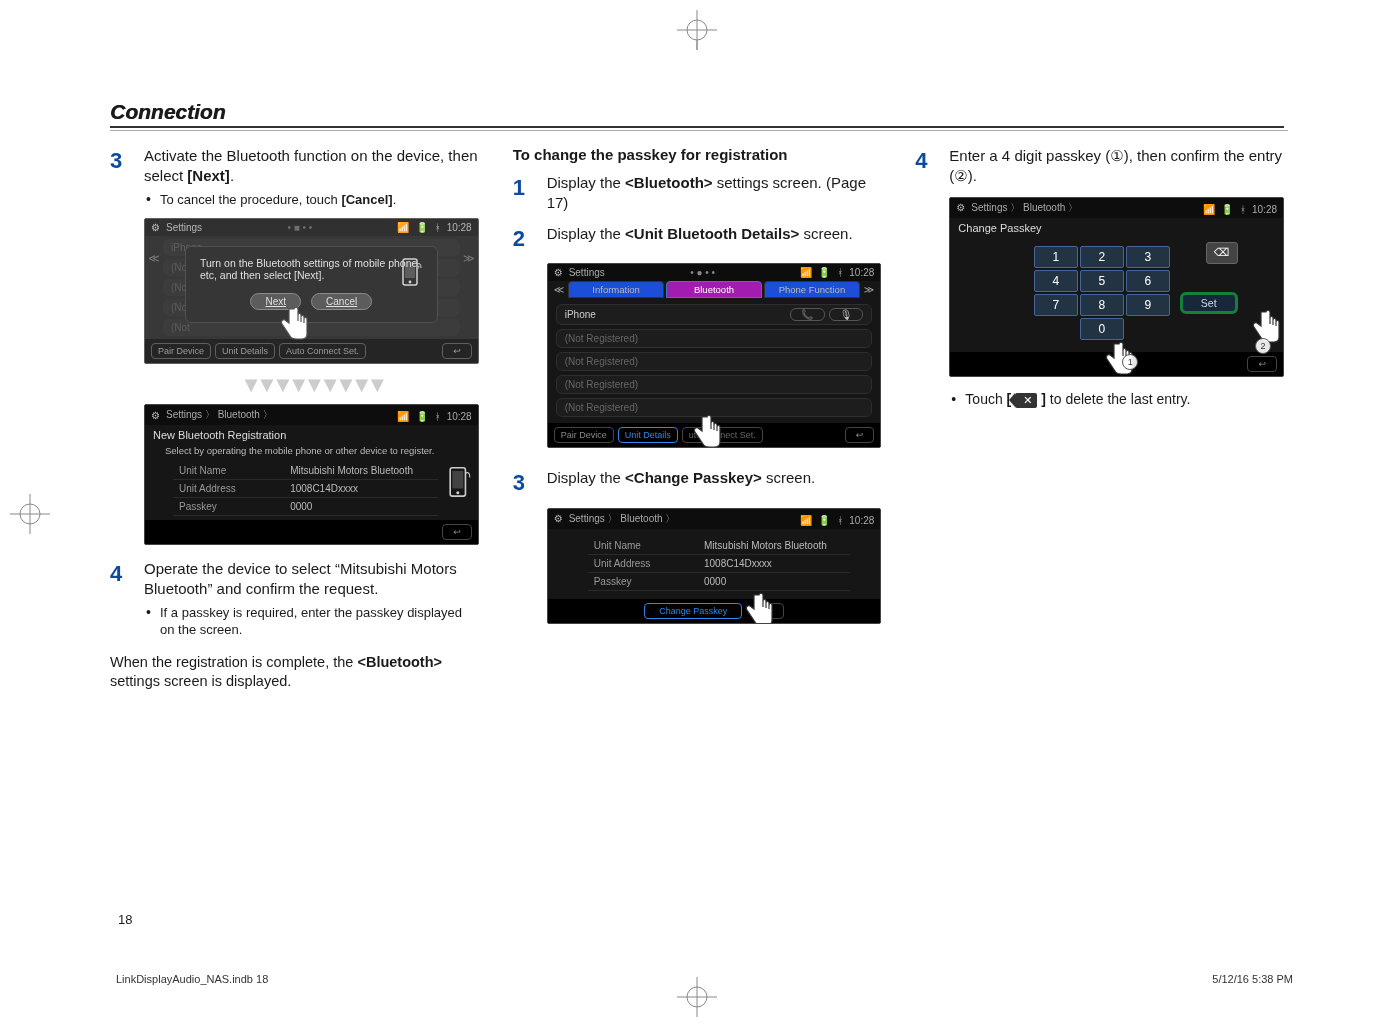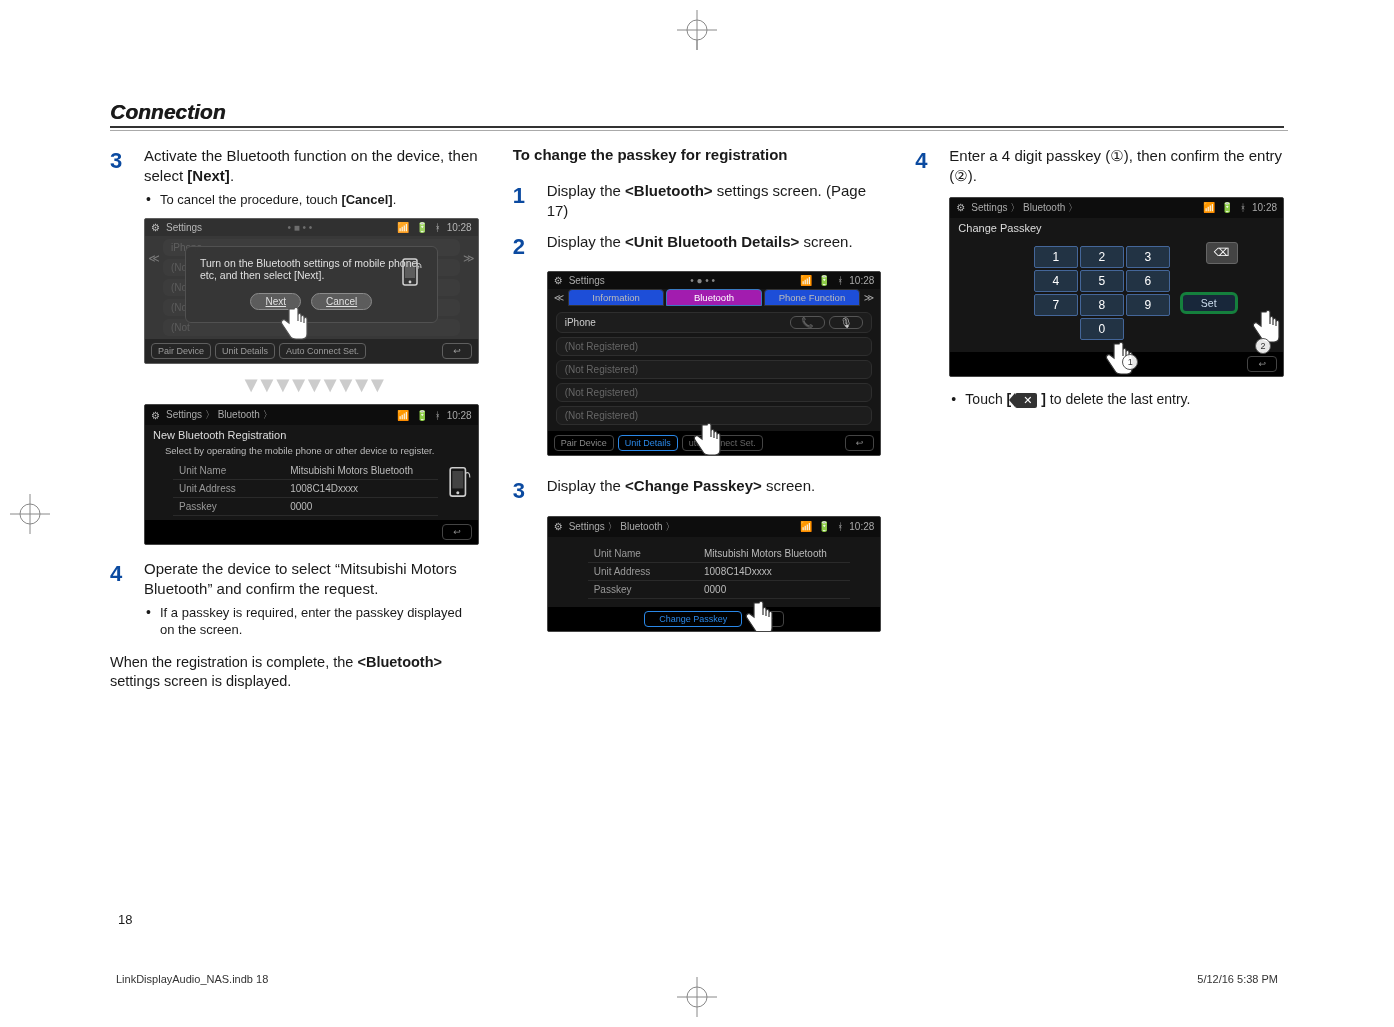--- a/index.html
+++ b/index.html
@@ -83,21 +83,21 @@
     width: 6px;
     flex-shrink: 0;
     line-height: 1;
     font-size: 14px;
     padding-top: 1px;
   }
 
   .subhead {
     font-weight: 900;
     font-size: 15px;
-    margin-bottom: 18px;
+    margin-bottom: 10px;
   }
 
   .completion-note {
     font-size: 14.5px;
     line-height: 1.35;
     margin-top: 14px;
   }
   .completion-note strong { font-weight: 900; }
 
   
@@ -107,21 +107,21 @@
     border: 1px solid #444;
     border-radius: 2px;
     font-size: 11px;
     margin: 8px 0 14px 34px;
     position: relative;
     overflow: hidden;
   }
   .ss-statusbar {
     display: flex;
     justify-content: space-between;
-    align-items: center;
+    align-items: flex-end;
     padding: 3px 6px;
     font-size: 10px;
     color: #aaa;
     background: #0d0d0d;
   }
   .ss-statusbar .left { display: flex; gap: 6px; align-items: center; }
   .ss-statusbar .right { display: flex; gap: 6px; align-items: center; }
   .gear-icon::before { content: "⚙"; font-size: 10px; color: #bbb; }
 
   .dim-row {
@@ -360,21 +360,21 @@
   }
   .slug-left {
     position: absolute;
     left: 116px;
     bottom: 42px;
     font-size: 11px;
     color: #333;
   }
   .slug-right {
     position: absolute;
-    right: 116px;
+    right: 101px;
     bottom: 42px;
     font-size: 11px;
     color: #333;
   }
 </style>
 </head>
 <body>
 
 <div class="page">
 

